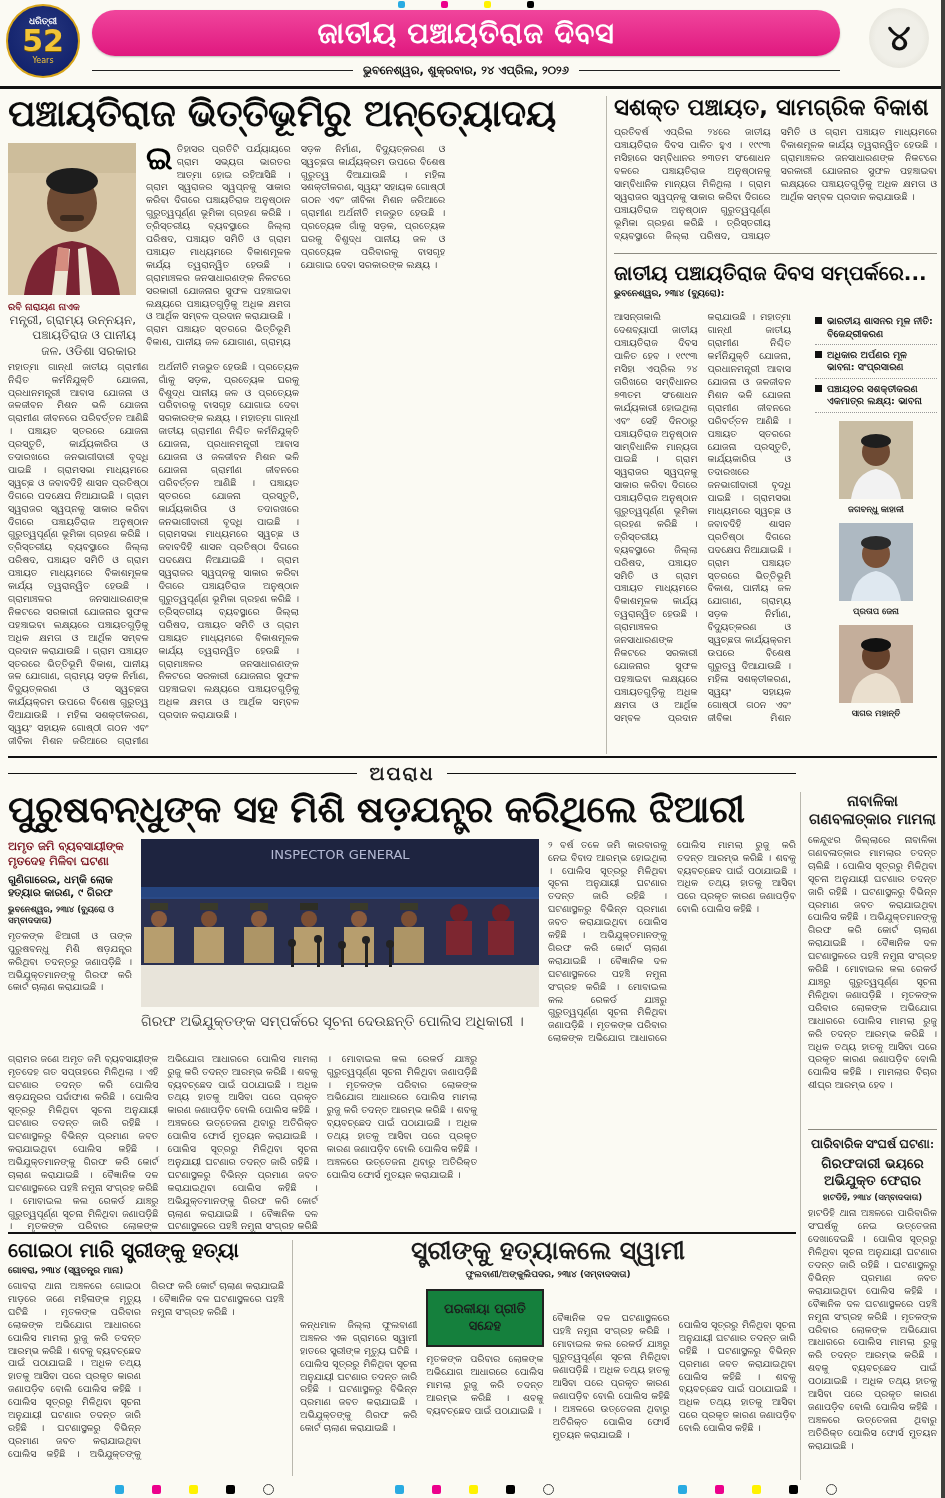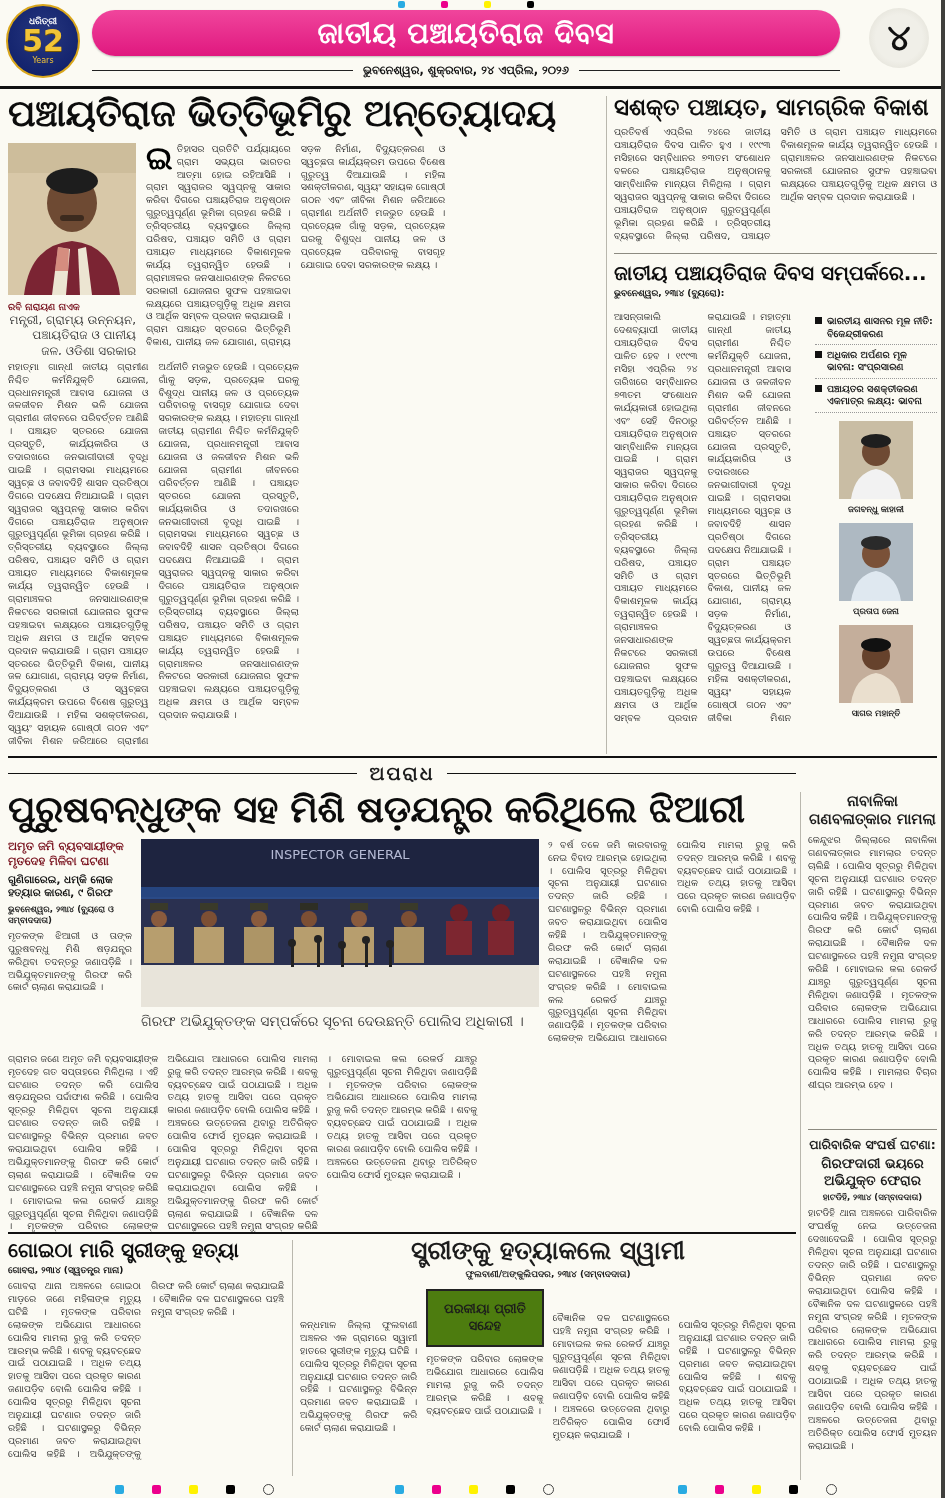--- a/index.html
+++ b/index.html
@@ -82,37 +82,37 @@
   .crime-grid { display:grid; grid-template-columns:124px 398px 1fr; gap:9px; margin-top:8px; height:208px; overflow:hidden; }
   .kick1 { font-size:11.5px; font-weight:bold; color:#7a1420; line-height:1.3; }
   .kick2 { font-size:10.5px; font-weight:bold; color:#111; line-height:1.3; margin-top:4px; }
   .kick-dl { font-size:8.5px; font-weight:bold; margin:4px 0; }
   .press-cap { font-size:14px; color:#333; margin-top:2px; }
   .crime-bottom { margin-top:6px; height:182px; }
 
   .crime-rail { position:absolute; left:808px; top:792px; width:129px; }
   .rail-h { font-size:15px; font-weight:bold; text-align:center; line-height:1.2; }
   .rail-body { margin-top:6px; height:288px; }
-  .rail2-kick { font-size:12.5px; font-weight:bold; text-align:center; line-height:1.25; }
+  .rail2-kick { font-size:12.5px; font-weight:bold; text-align:center; line-height:1.25;font-family:Liberation Serif, serif; }
   .rail2-h { font-size:13.5px; font-weight:bold; text-align:center; line-height:1.25; margin-top:2px; }
   .rail2-dl { font-size:8.5px; font-weight:bold; text-align:center; margin:4px 0; }
   .rail2-body { height:262px; }
 
   
   .bottom-rule { position:absolute; top:1232px; left:8px; width:788px; height:1.5px; background:#111; }
   .bot-left { position:absolute; left:8px; top:1238px; width:276px; }
   .bl-body { margin-top:4px; height:188px; }
   .bot-mid { position:absolute; left:300px; top:1236px; width:496px; }
   .bm-head { text-align:center; font-size:25px; font-weight:bold; }
   .bm-dl { font-size:9px; font-weight:bold; text-align:center; margin:3px 0 5px; }
   .bm-cols { display:flex; gap:9px; height:184px; overflow:hidden;align-items:center; }
   .bm-col { flex:1; }
   .subbox {
     border:2px solid #222; padding:10px 4px; text-align:center;
-    font-size:13px; font-weight:bold; line-height:1.3; margin-bottom:6px; background:#4d7c0f;
+    font-size:13px; font-weight:bold; line-height:1.3; margin-bottom:6px; background:#15803d;
   }
 
   
   .regs { position:absolute; display:flex; align-items:center; gap:28px; }
   .reg-dot { width:9px; height:9px; border-radius:2px; }
   .reg-circle { width:11px; height:11px; border:1.5px solid #444; border-radius:50%; }
   .regs-top { top:1px; left:398px; gap:36px; }
   .regs-top .reg-dot { width:7px; height:7px; }
 </style>
 </head>

